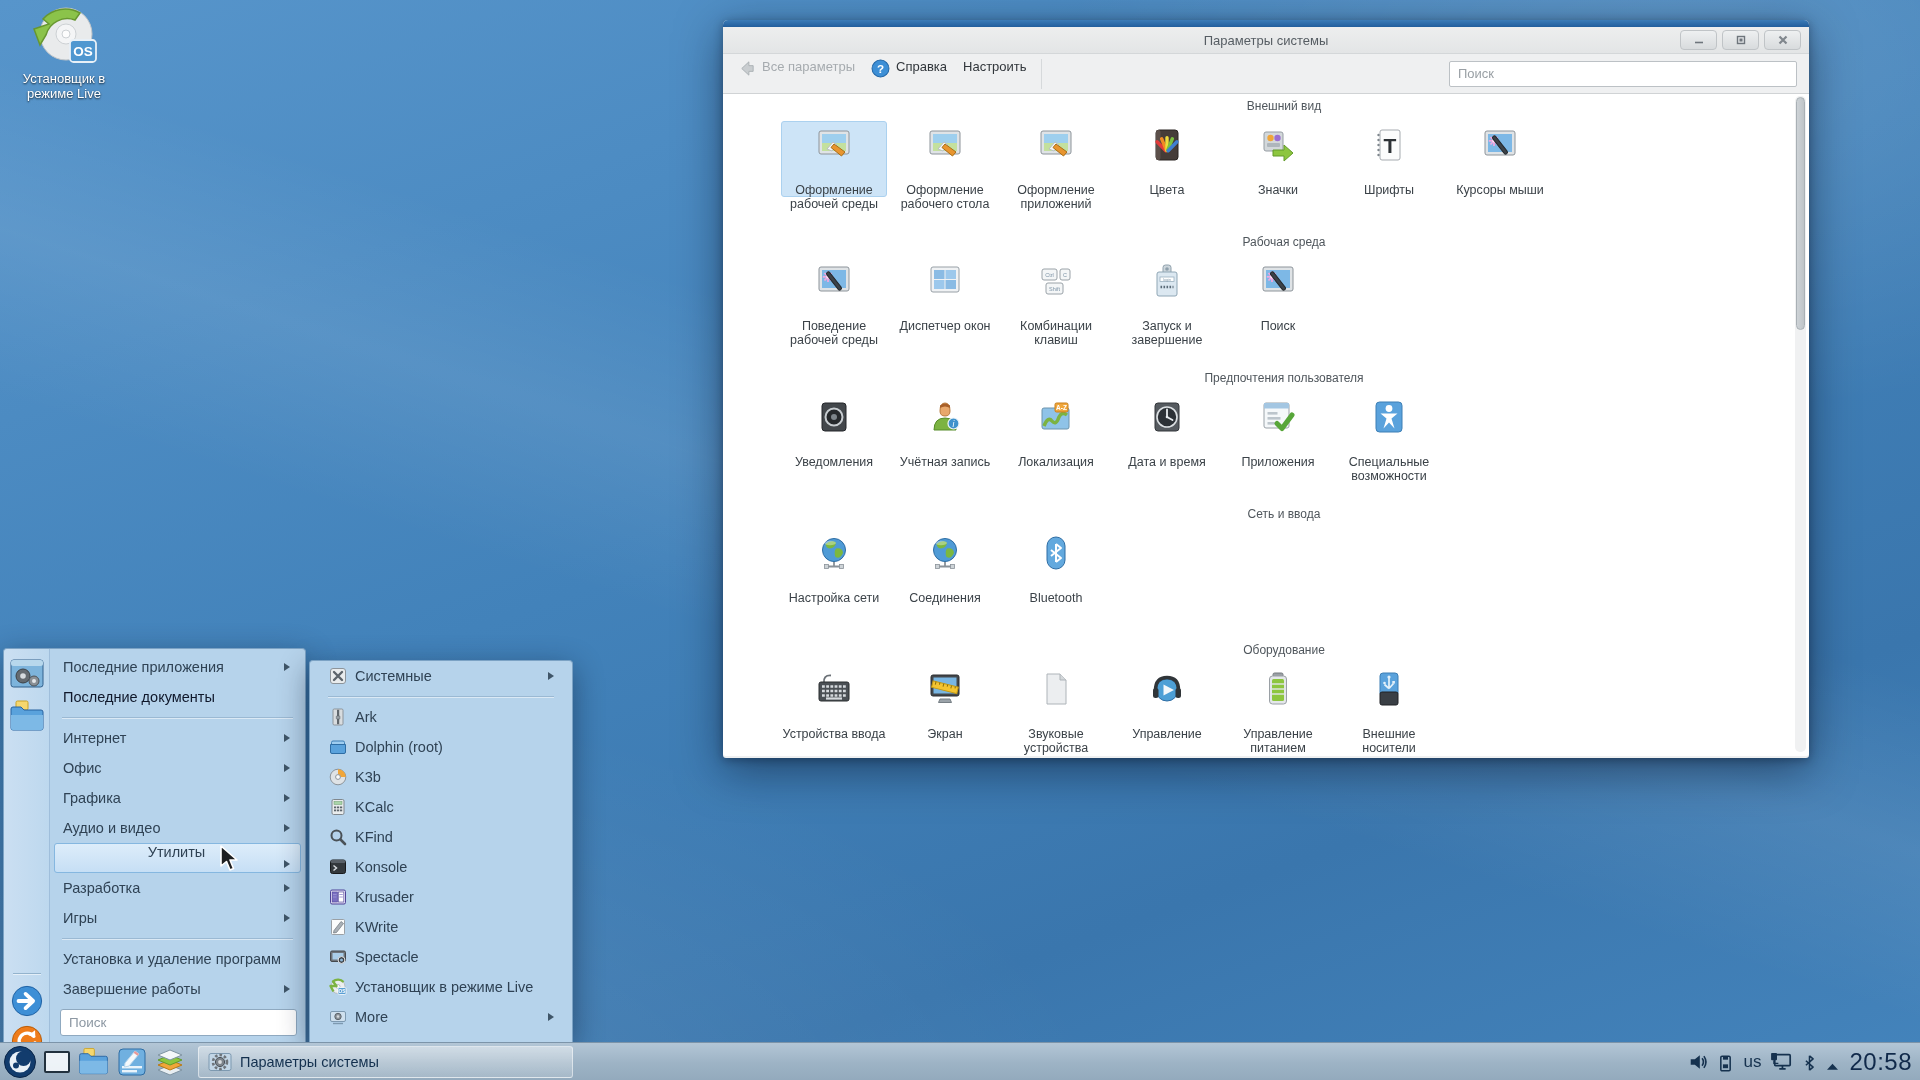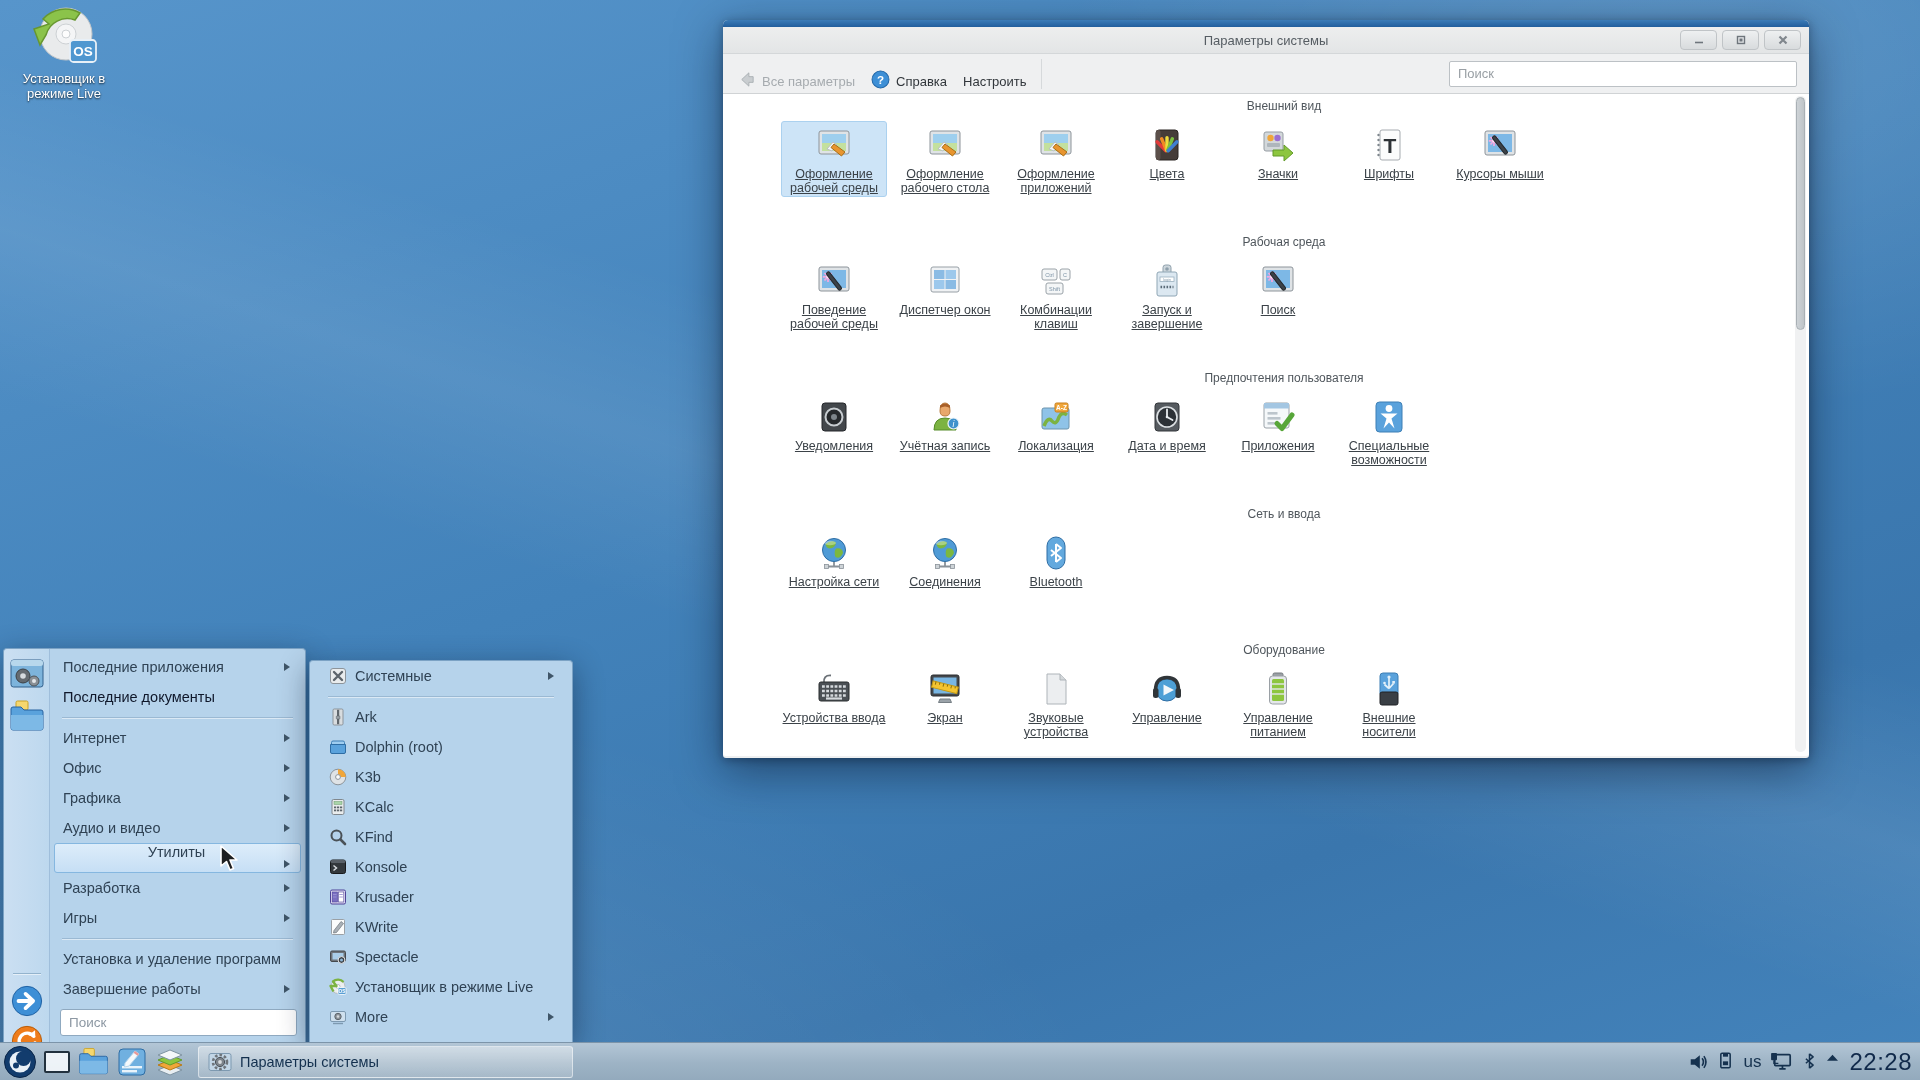--- a/index.html
+++ b/index.html
@@ -31,40 +31,40 @@
   .titlebar { position:relative; height:27px; background:linear-gradient(#edeeee,#e3e5e6);
     border-bottom:1px solid #d4d7d9; }
   .title { text-align:center; line-height:27px; font-size:13px; color:#565d63; }
   .winbtns { position:absolute; right:8px; top:3px; display:flex; gap:5px; }
   .winbtn { width:37px; height:20px; border-radius:4px; border:1px solid #c0c4c7;
     background:linear-gradient(#eef0f1,#d8dbdd); display:flex; align-items:center; justify-content:center; }
   .winbtn svg { width:12px; height:12px; }
 
   .toolbar { display:flex; align-items:center; height:40px; padding:0 12px 0 6px;
     background:#eff0f1; border-bottom:1px solid #d0d3d5; }
-  .tbtn { display:flex; align-items:flex-end; gap:6px; padding:0 8px; height:30px;
+  .tbtn { display:flex; align-items:flex-start; gap:6px; padding:0 8px; height:30px;
     border-radius:3px; font-size:13px; color:#31363b; }
   .tbtn.disabled { color:#a6abaf; }
   .tbtn .ti { width:19px; height:19px; }
   .tb-sep { width:1px; height:30px; background:#d6d9db; margin-left:6px; }
   .winsearch { margin-left:auto; width:348px; height:26px; border:1px solid #bcc1c5;
     border-radius:2px; background:#fff; padding:0 8px; font-size:13px; color:#333; outline:none; }
   .winsearch::placeholder { color:#9aa0a5; }
 
   .content { position:relative; height:662px; background:#fff; overflow:hidden;
     padding:2px 24px 0 58px; border-radius:0 0 3px 3px; }
   .section { margin-bottom:38px; }
   .sec-title { font-size:12px; color:#4f565c; margin:3px 0 8px 2px;text-align:center; }
   .sec-row { display:flex; }
   .cell { width:106px; margin-right:5px; padding-top:5px; height:76px; text-align:center;
     border:1px solid transparent; border-radius:3px; }
   .cell.sel { background:#cde4f7; border-color:#abd1ef; }
   .cicon { display:flex; justify-content:center; height:38px; }
   .cicon svg { width:36px; height:36px; }
-  .clabel { display:block; font-size:12.5px; line-height:13.5px; color:#3b4248; margin-top:3px;text-decoration:underline; }
+  .clabel { display:block; font-size:12.5px; line-height:13.5px; color:#3b4248; margin-top:19px; }
 
   .sbar { position:absolute; right:3px; top:2px; width:11px; height:656px;
     background:#f0f1f2; border-radius:5px; }
   .sthumb { position:absolute; left:1px; top:1px; width:9px; height:233px;
     background:linear-gradient(90deg,#ced3d7,#bec4c8); border:1px solid #a9b0b5; border-radius:5px; }
 
   
   .menu { position:absolute; background:#b6d3eb; border:1px solid #7ba2c4; border-bottom:none;
     box-shadow:0 8px 30px rgba(8,20,40,.45); border-radius:4px 4px 0 0; }
   .menu-left { left:3px; top:648px; width:303px; height:460px; display:flex; }
@@ -101,21 +101,21 @@
     display:flex; align-items:center; gap:7px; padding:0 8px 0 3px;
     background:linear-gradient(#b3c6d6,#9db3c5 55%,#93aabd); border-top:1px solid #7c94a9; }
   .tbic { display:flex; align-items:center; justify-content:center; }
   .pager { width:26px; height:22px; border:2px solid #22313e; border-radius:2px;
     background:rgba(246,250,253,.9); }
   .task { display:flex; align-items:center; gap:8px; width:375px; height:32px; margin-left:5px;
     padding:0 9px; border-radius:3px; border:1px solid rgba(255,255,255,.5);
     background:linear-gradient(rgba(255,255,255,.42),rgba(255,255,255,.16));
     font-size:14.5px; color:#13304e; }
   .task .ti { width:24px; height:24px; }
-  .tray { margin-left:auto; display:flex; align-items:flex-start; gap:9px; }
+  .tray { margin-left:auto; display:flex; align-items:flex-end; gap:9px; }
   .kbl { font-size:17px; color:#16324f; }
   .clock { font-size:24px; color:#10294a; letter-spacing:.5px; margin-left:2px; }
 </style>
 </head>
 <body>
 
 <div class="desktop">
 
   <div class="dicon">
     <div class="art">
@@ -879,16 +879,16 @@
           <svg viewBox="0 0 14 20" style="width:13px;height:18px">
             <path d="M7 2 V18 M7 2 L11 5.5 L3 12.5 M7 18 L11 14.5 L3 7.5" stroke="#16324f" stroke-width="1.7" fill="none" stroke-linejoin="round"></path>
           </svg>
         </span>
         <span class="tbic">
           <svg viewBox="0 0 16 12" style="width:15px;height:11px">
             <path d="M2 9.5 L8 3 L14 9.5 Z" fill="#16324f"></path>
           </svg>
         </span>
       </div>
-    <span class="clock">22:28</span>
+    <span class="clock">20:58</span>
   </div>
 
 </div>
 
 </body></html>

